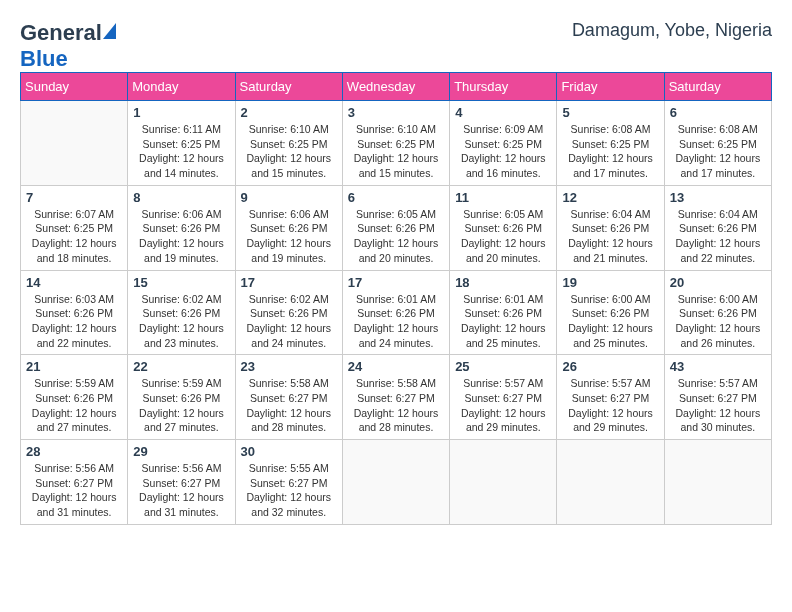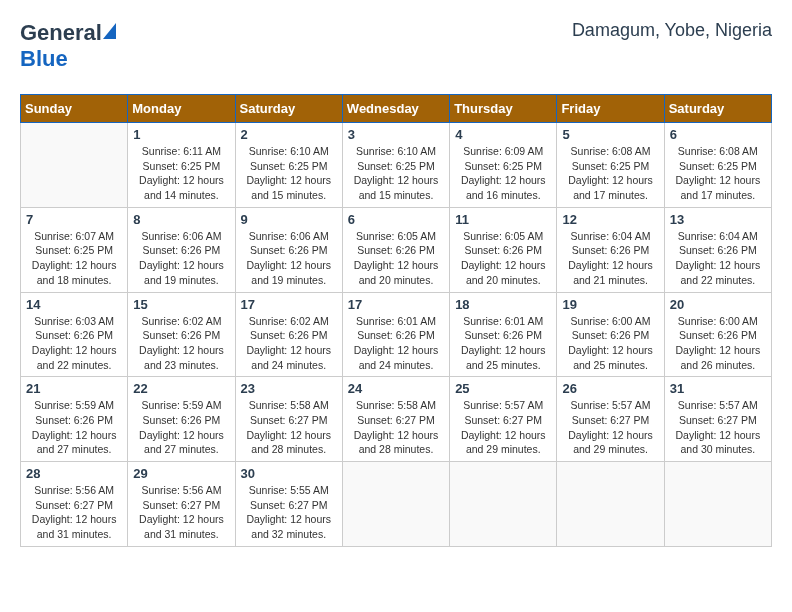--- a/index.html
+++ b/index.html
@@ -7,21 +7,21 @@
       font-family: Arial, sans-serif;
       background: #fff;
       width: 792px;
       min-height: 612px;
       padding: 20px;
     }
     .header {
       display: flex;
       justify-content: space-between;
       align-items: flex-start;
-      margin-bottom: 22px;
+      margin-bottom: 0;
     }
     .logo {
       display: flex;
       flex-direction: column;
       align-items: flex-start;
     }
     .logo-row {
       display: flex;
       align-items: center;
     }
@@ -37,26 +37,26 @@
       font-size: 18px;
       color: #2c3e50;
       font-weight: normal;
     }
     table {
       width: 100%;
       border-collapse: collapse;
       font-size: 11px;
     }
     thead tr th {
-      background-color: #a16207;
+      background-color: #ec4899;
       color: #fff;
       padding: 6px 4px;
       text-align: left;
       font-size: 13px;
-      font-weight: bold;
+      font-weight: normal;
       border: 1px solid #1565c0;
     }
     tbody tr td {
       border: 1px solid #ccc;
       padding: 4px 5px;
       vertical-align: top;
       width: 14.28%;
       min-height: 80px;
     }
     tbody tr td .day-num {
@@ -225,21 +225,21 @@
         </td>
         <td>
           <span class="day-num">25</span>
           <div class="day-info">Sunrise: 5:57 AM<br>Sunset: 6:27 PM<br>Daylight: 12 hours<br>and 29 minutes.</div>
         </td>
         <td>
           <span class="day-num">26</span>
           <div class="day-info">Sunrise: 5:57 AM<br>Sunset: 6:27 PM<br>Daylight: 12 hours<br>and 29 minutes.</div>
         </td>
         <td>
-          <span class="day-num">31</span>
+          <span class="day-num">43</span>
           <div class="day-info">Sunrise: 5:57 AM<br>Sunset: 6:27 PM<br>Daylight: 12 hours<br>and 30 minutes.</div>
         </td>
       </tr>
       <tr>
         <td>
           <span class="day-num">28</span>
           <div class="day-info">Sunrise: 5:56 AM<br>Sunset: 6:27 PM<br>Daylight: 12 hours<br>and 31 minutes.</div>
         </td>
         <td>
           <span class="day-num">29</span>

